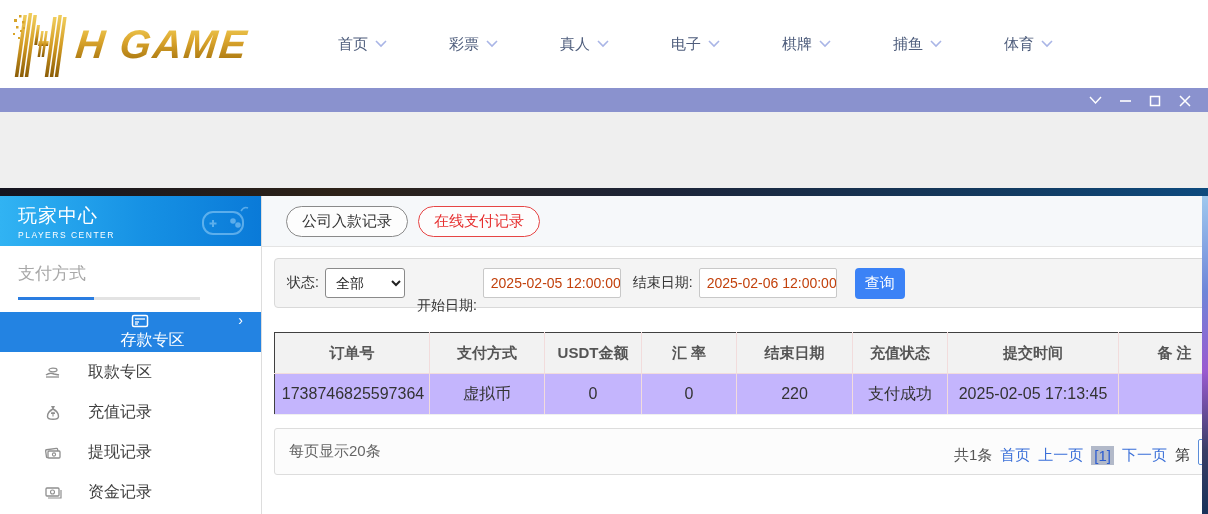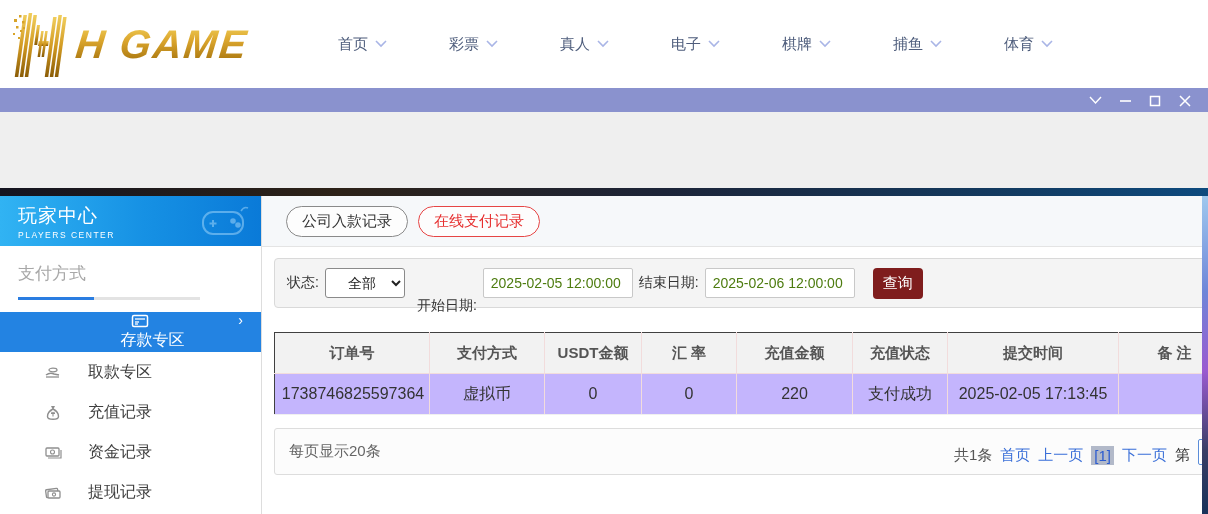--- a/index.html
+++ b/index.html
@@ -66,26 +66,26 @@
     display:flex; align-items:center; padding-left:24px; gap:10px; }
   .tab-pill { border:1px solid #8a8a8a; border-radius:16px; padding:5px 15px;
     font-size:15px; color:#333; background:#fdfdfd; cursor:pointer; white-space:nowrap; }
   .tab-pill.active { border-color:#e64545; color:#e62f2f; }
 
   .filter-box { margin:11px 16px 0 12px; background:#f4f4f4; border:1px solid #d9d9d9;
     border-radius:4px; height:50px; display:flex; align-items:center; padding-left:12px;
     gap:6px; }
   .f-label { font-size:14px; color:#333; }
   .f-select { width:80px; height:30px; border:1px solid #8a8a8a; border-radius:3px;
-    font-size:14px; background:#fff; padding-left:18px; color:#222;
+    font-size:14px; background:#fff; padding-left:6px; color:#222;
     font-family:"Liberation Sans", sans-serif; }
-  .f-input { width:150px; height:30px; border:1px solid #c8c8c8; border-radius:2px;
-    font-size:14px; padding-left:7px; color:#4d7c0f; background:#fff;
+  .f-input { width:138px; height:30px; border:1px solid #c8c8c8; border-radius:2px;
+    font-size:14px; padding-left:7px; color:#c2410c; background:#fff;
     font-family:"Liberation Sans", sans-serif; }
-  .f-btn { margin-left:12px; width:50px; height:31px; background:#7f1d1d; color:#fff;
+  .f-btn { margin-left:12px; width:50px; height:31px; background:#3b82f6; color:#fff;
     border:none; border-radius:4px; font-size:15px; cursor:pointer;
     font-family:"Liberation Sans", sans-serif; }
 
   table.rec { margin:24px 16px 0 12px; border-collapse:collapse; table-layout:fixed;
     width:956px; border:1px solid #404040;padding-left:12px; }
   table.rec th { background:#f2f2f2; font-size:15px; color:#555; font-weight:bold;
     height:41px; border-right:1px solid #f2dcdc; border-bottom:1px solid #f2dcdc; }
   table.rec th:last-child, table.rec td:last-child { border-right:none; }
   table.rec td { height:41px; font-size:16px; color:#333; text-align:center;
     border-right:1px solid #f2dcdc; border-bottom:1px solid #f0f0f0; background:#c4b5fd; }
@@ -259,33 +259,33 @@
       <div class="sb-item">
         <svg class="icn" viewBox="0 0 18 18">
           <path d="M7 3 h4 l-1.5 3 h-1z" fill="#8f8f8f"></path>
           <path d="M9 6 c-4 2 -5.5 5 -5.5 7.5 c0 2 2.5 2.8 5.5 2.8 s5.5 -0.8 5.5 -2.8 c0 -2.5 -1.5 -5.5 -5.5 -7.5z" fill="none" stroke="#8f8f8f" stroke-width="1.4"></path>
           <path d="M7 10.5 h4 M9 10.5 v3 M7.5 9 l1.5 1.5 l1.5 -1.5" stroke="#8f8f8f" stroke-width="1.1" fill="none"></path>
         </svg>
         <span>充值记录</span>
       </div>
       <div class="sb-item">
         <svg class="icn" viewBox="0 0 18 18">
+          <rect x="2" y="6" width="12" height="8" rx="1" transform="rotate(-8 8 10)" fill="none" stroke="#8f8f8f" stroke-width="1.3"></rect>
+          <rect x="4" y="8" width="12" height="7" rx="1" fill="#fff" stroke="#8f8f8f" stroke-width="1.3"></rect>
+          <circle cx="10" cy="11.5" r="1.6" fill="none" stroke="#8f8f8f" stroke-width="1.1"></circle>
+        </svg>
+        <span>提现记录</span>
+      </div>
+      <div class="sb-item">
+        <svg class="icn" viewBox="0 0 18 18">
           <rect x="2" y="5" width="13" height="8" rx="1" fill="none" stroke="#8f8f8f" stroke-width="1.3"></rect>
           <circle cx="8.5" cy="9" r="2" fill="none" stroke="#8f8f8f" stroke-width="1.1"></circle>
           <path d="M4 15 h13 v-8" fill="none" stroke="#8f8f8f" stroke-width="1.2"></path>
         </svg>
         <span>资金记录</span>
-      </div>
-      <div class="sb-item">
-        <svg class="icn" viewBox="0 0 18 18">
-          <rect x="2" y="6" width="12" height="8" rx="1" transform="rotate(-8 8 10)" fill="none" stroke="#8f8f8f" stroke-width="1.3"></rect>
-          <rect x="4" y="8" width="12" height="7" rx="1" fill="#fff" stroke="#8f8f8f" stroke-width="1.3"></rect>
-          <circle cx="10" cy="11.5" r="1.6" fill="none" stroke="#8f8f8f" stroke-width="1.1"></circle>
-        </svg>
-        <span>提现记录</span>
       </div>
       <div class="sb-item clipped">
         
         
       </div>
     </div>
   </aside>
 
   <main class="main">
     <div class="tabs-row">
@@ -293,21 +293,21 @@
       <button class="tab-pill active">在线支付记录</button>
     </div>
 
     <div class="filter-box">
       <span class="f-label">状态:</span>
       <select class="f-select">
         <option>全部</option>
       </select>
       <span class="f-label" style="margin-left:6px;margin-top:46px;">开始日期:</span>
       <input class="f-input" value="2025-02-05 12:00:00" style="">
-      <span class="f-label" style="">结束日期:</span>
+      <span class="f-label" style="margin-left:6px;">结束日期:</span>
       <input class="f-input" value="2025-02-06 12:00:00" style="">
       <button class="f-btn">查询</button>
     </div>
 
     <table class="rec">
       <colgroup>
         <col style="width:155px">
           <col style="width:115px">
           <col style="width:97px">
           <col style="width:95px">
@@ -315,21 +315,21 @@
           <col style="width:95px">
           <col style="width:171px">
           <col style="width:112px">
       </colgroup>
       <thead>
         <tr>
           <th>订单号</th>
           <th>支付方式</th>
           <th>USDT金额</th>
           <th>汇 率</th>
-          <th>充值金额</th>
+          <th>结束日期</th>
           <th>充值状态</th>
           <th>提交时间</th>
           <th>备 注</th>
         </tr>
       </thead>
       <tbody>
         <tr>
           <td class="order-no">1738746825597364</td>
           <td>虚拟币</td>
           <td>0</td>

